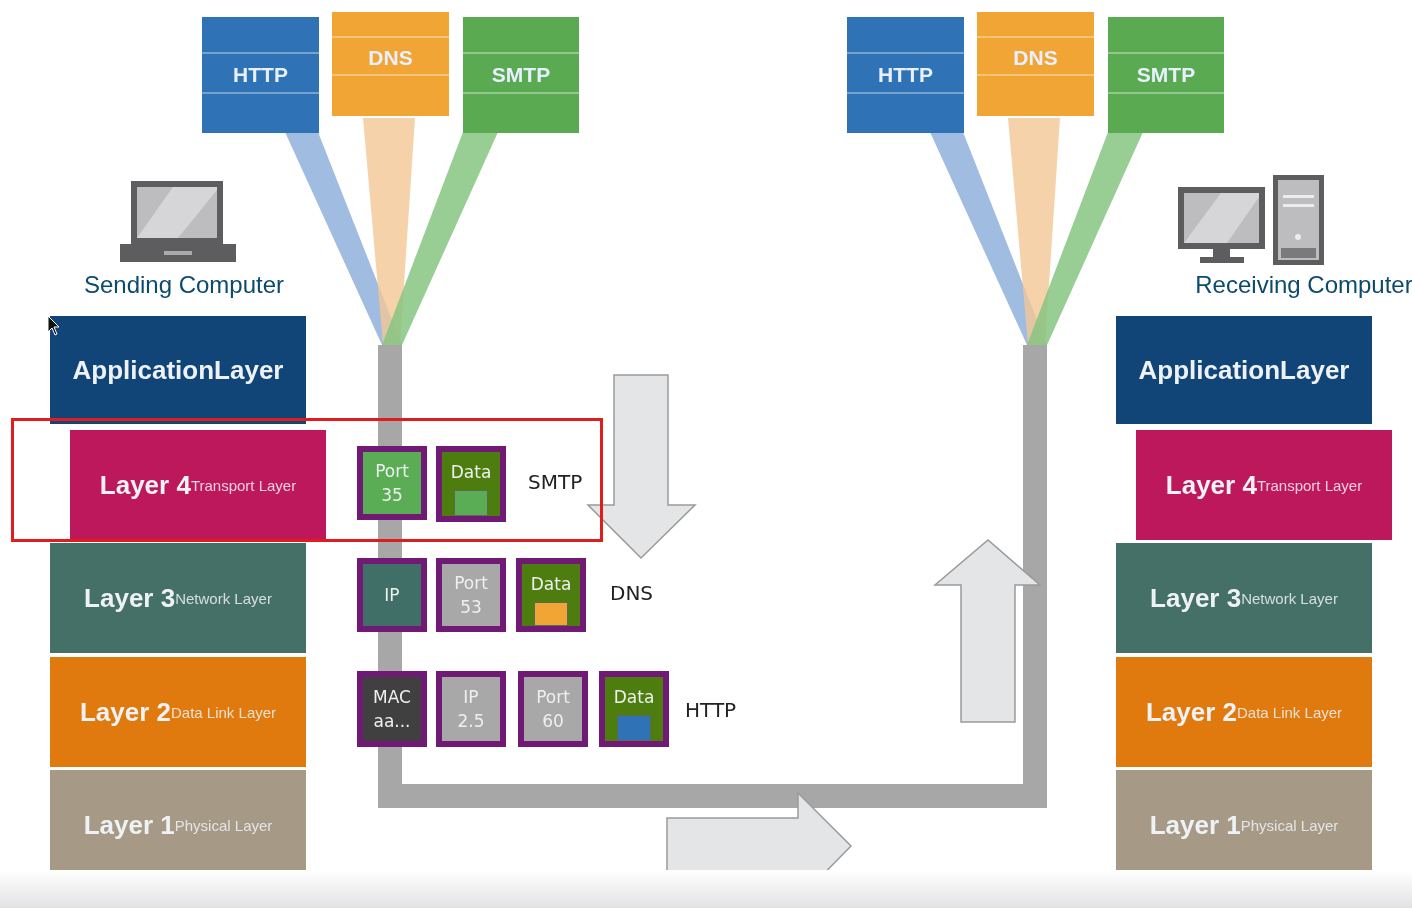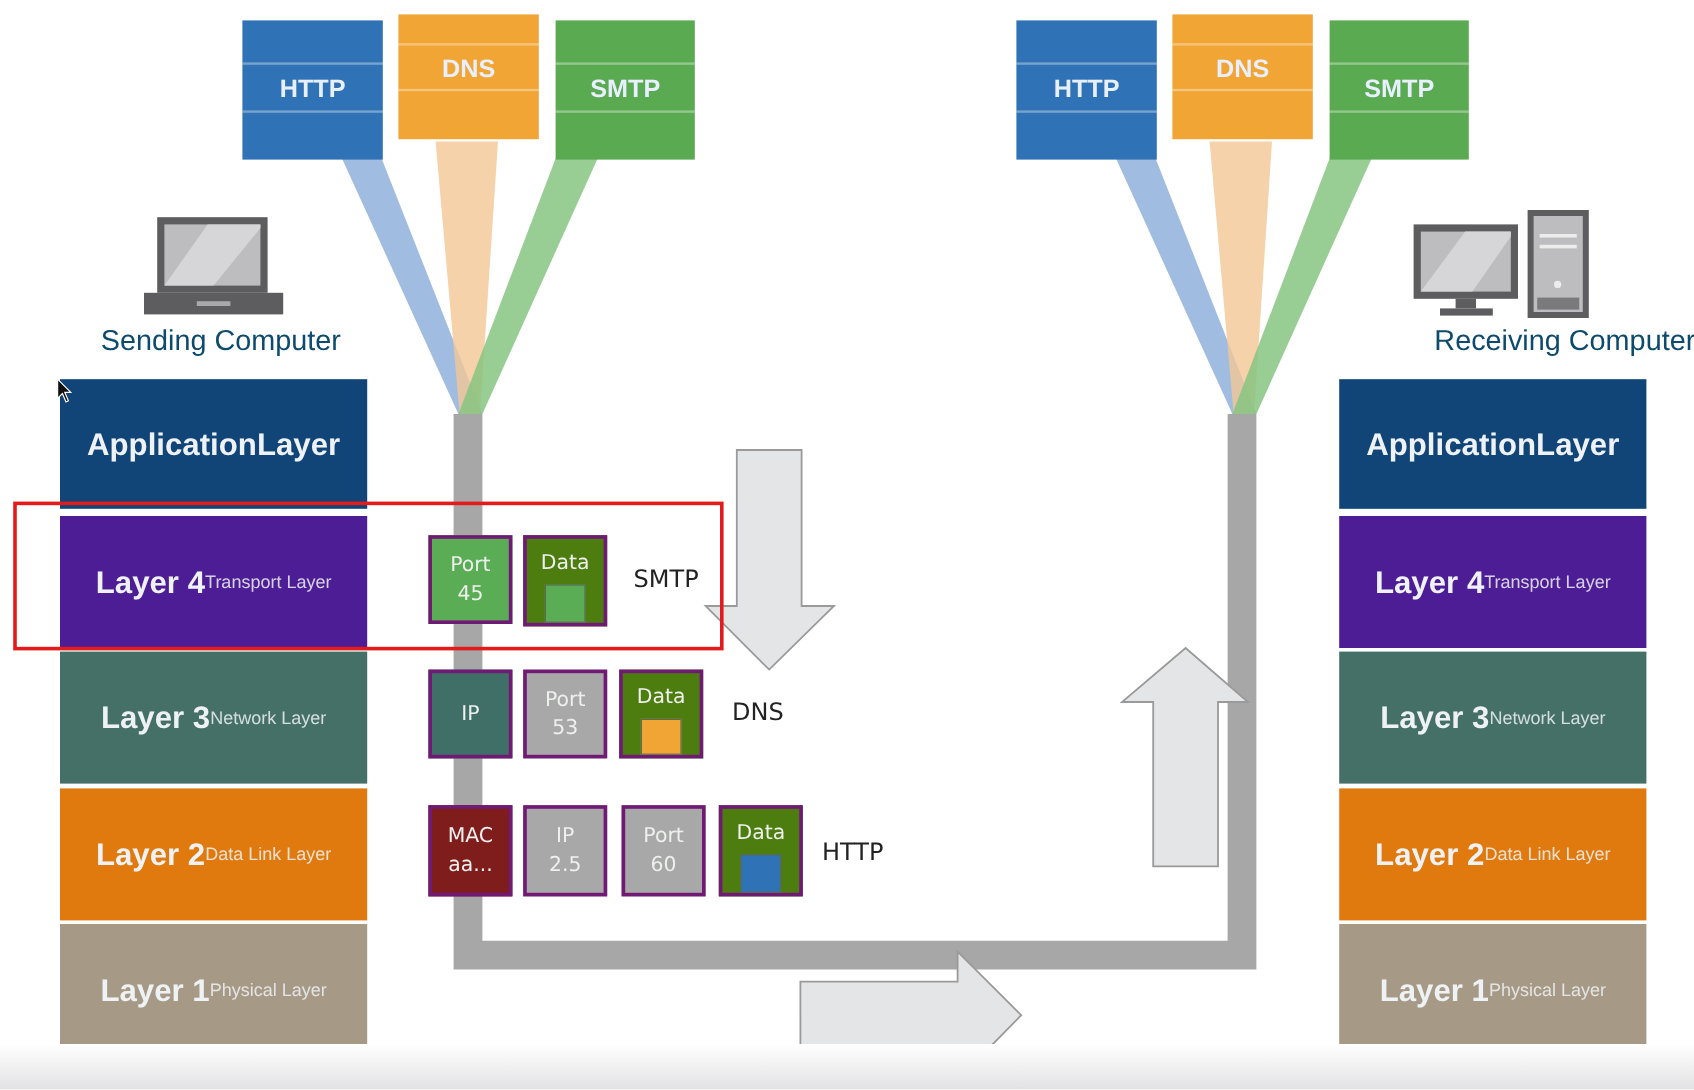--- a/index.html
+++ b/index.html
@@ -7,30 +7,30 @@
   .abs { position:absolute; }
   svg.bg { position:absolute; left:0; top:0; }
   .proto { position:absolute; color:#e8f0ff; font-weight:bold; font-size:21px; display:flex; align-items:center; justify-content:center; box-sizing:border-box; }
   .proto .line { position:absolute; left:0; right:0; height:2px; background:rgba(255,255,255,0.35); }
   .proto span { position:relative; }
   .pc-label { position:absolute; color:#0c4a6e; font-size:24px; text-align:center; }
   .layer { position:absolute; width:256px; box-sizing:border-box; display:flex; align-items:center; justify-content:center; text-align:center; color:#eef2f4; }
   .layer .t { font-weight:bold; font-size:26px; line-height:30px; }
   .layer .s { font-size:15px; line-height:27px; opacity:0.85; }
   .l-app { background:#114477; height:108px; }
-  .l-4 { background:#4c1d95; height:110px; }
+  .l-4 { background:#be185d; height:110px;margin-left:20px; }
   .l-3 { background:#457067; height:110px; }
   .l-2 { background:#e07a0e; height:110px; }
   .l-1 { background:#a69a86; height:110px; }
-  .pkt { position:absolute; width:70px; height:74px; box-sizing:border-box; border:3px solid #701a75; display:flex; flex-direction:column; align-items:center; justify-content:center; color:#eef0ee; font-size:17px; line-height:24px; font-family:"DejaVu Sans", sans-serif; }
+  .pkt { position:absolute; width:70px; height:74px; box-sizing:border-box; border:6px solid #701a75; display:flex; flex-direction:column; align-items:center; justify-content:center; color:#eef0ee; font-size:17px; line-height:24px; font-family:"DejaVu Sans", sans-serif; }
   .pkt.data { justify-content:flex-start; padding-top:8px; }
   .pkt .sq { width:32px; height:32px; margin-top:6px; border:1px solid #5c6a52; }
   .p-green { background:#5aac55; }
   .p-teal { background:#3f6f66; }
-  .p-orange { background:#7f1d1d; }
+  .p-orange { background:#404040; }
   .p-lgray { background:#a7a8a7; }
   .p-dgray { background:#4d7c0f; }
   .proto-name { position:absolute; font-family:"DejaVu Sans", sans-serif; font-size:20px; color:#222; }
   .redbox { position:absolute; border:3px solid #e21c1c; box-sizing:border-box; }
   .bottombar { position:absolute; left:0; top:870px; width:1412px; height:38px; background:linear-gradient(#ffffff, #e2e2e4); }
 </style>
 </head>
 <body>
 
 <svg class="bg" width="1412" height="908">
@@ -145,21 +145,21 @@
   <div class="t">Layer 2</div>
   <div class="s">Data Link Layer</div>
 </div>
 <div class="layer l-1" style="left:1116px;top:770px;">
   <div class="t">Layer 1</div>
   <div class="s">Physical Layer</div>
 </div>
 
 <div class="pkt p-green" style="left:357px;top:446px;">
   <div>Port</div>
-  <div>45</div>
+  <div>35</div>
 </div>
 <div class="pkt p-dgray data" style="left:436px;top:446px;height:76px;">
   <div>Data</div>
   <div class="sq" style="background:#5aac55;"></div>
 </div>
 <div class="proto-name" style="left:528px;top:470px;">SMTP</div>
 
 <div class="pkt p-teal" style="left:357px;top:558px;">
   <div>IP</div>
 </div>

